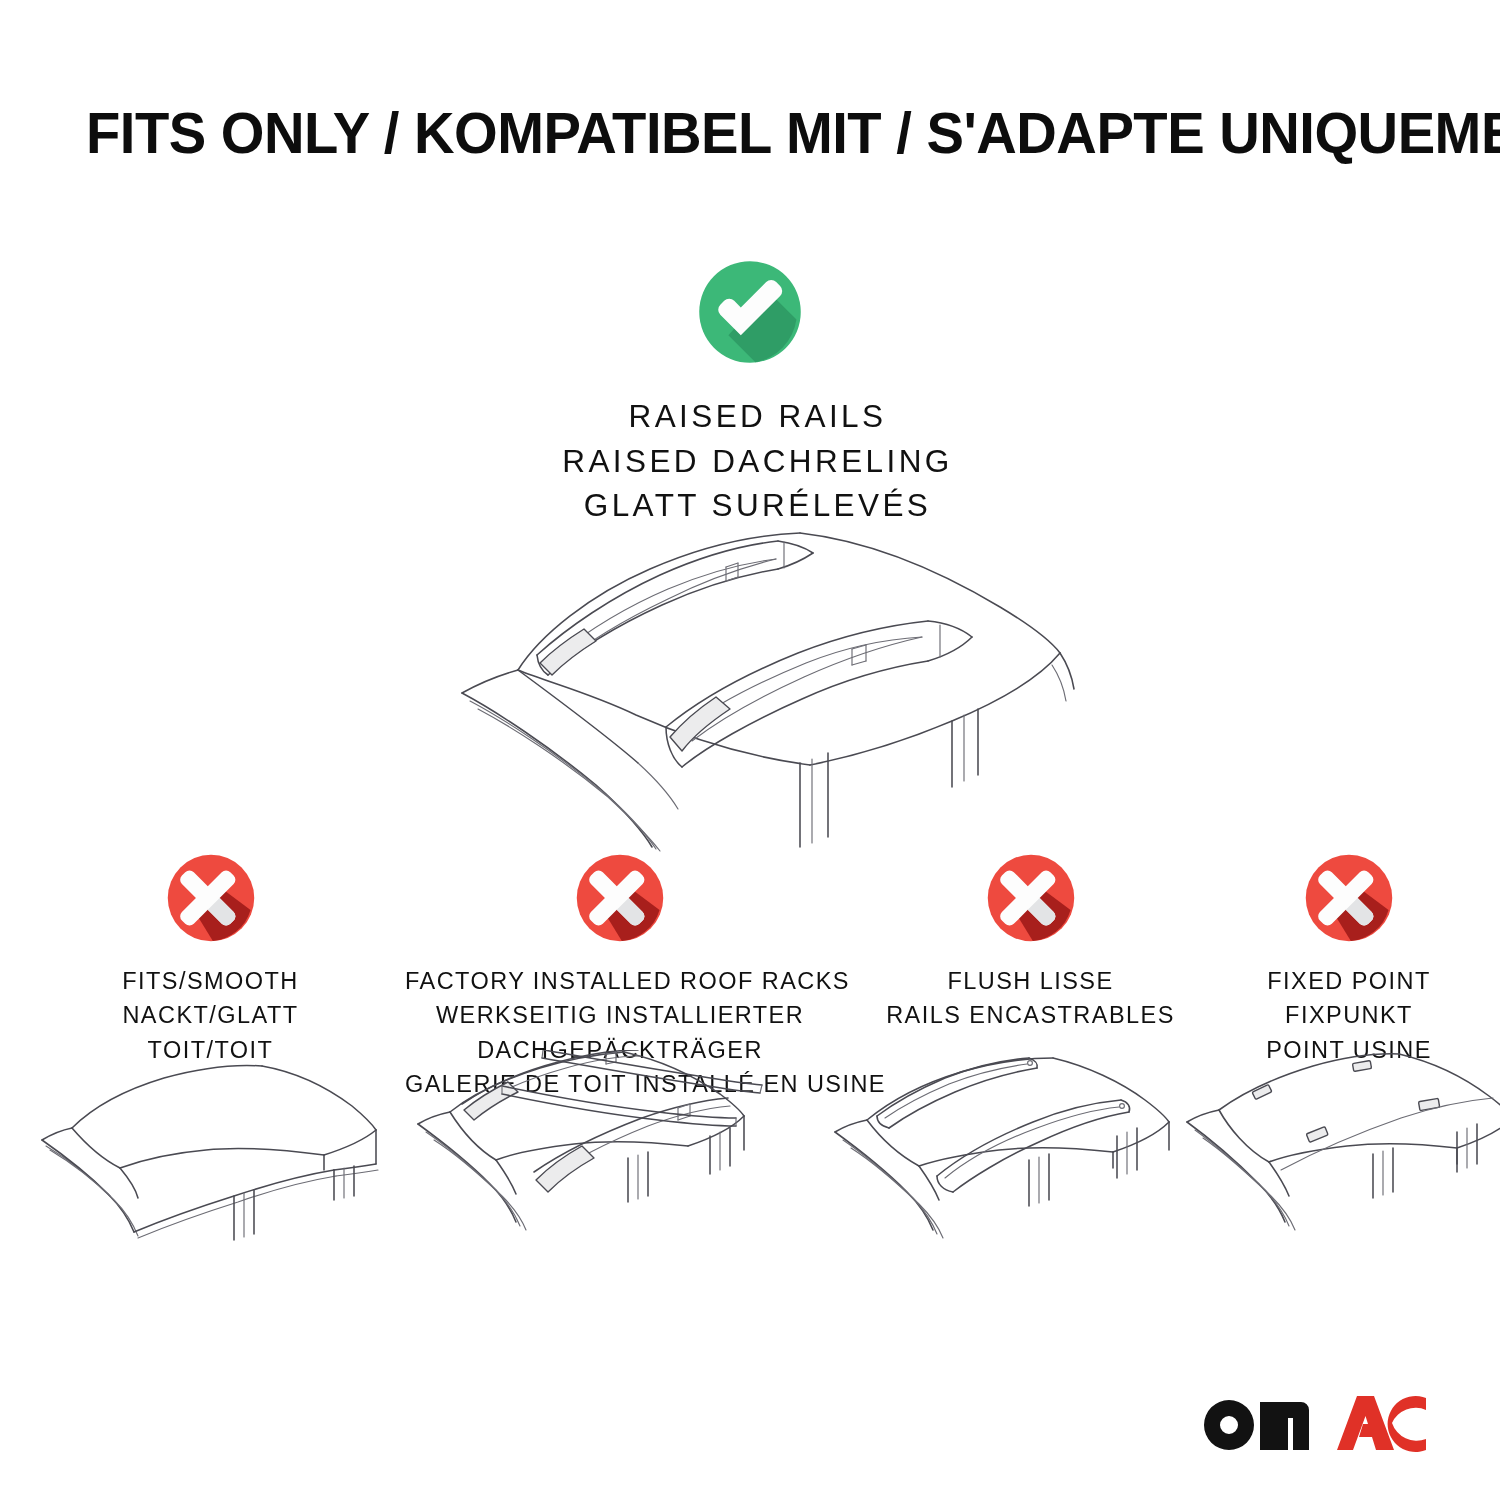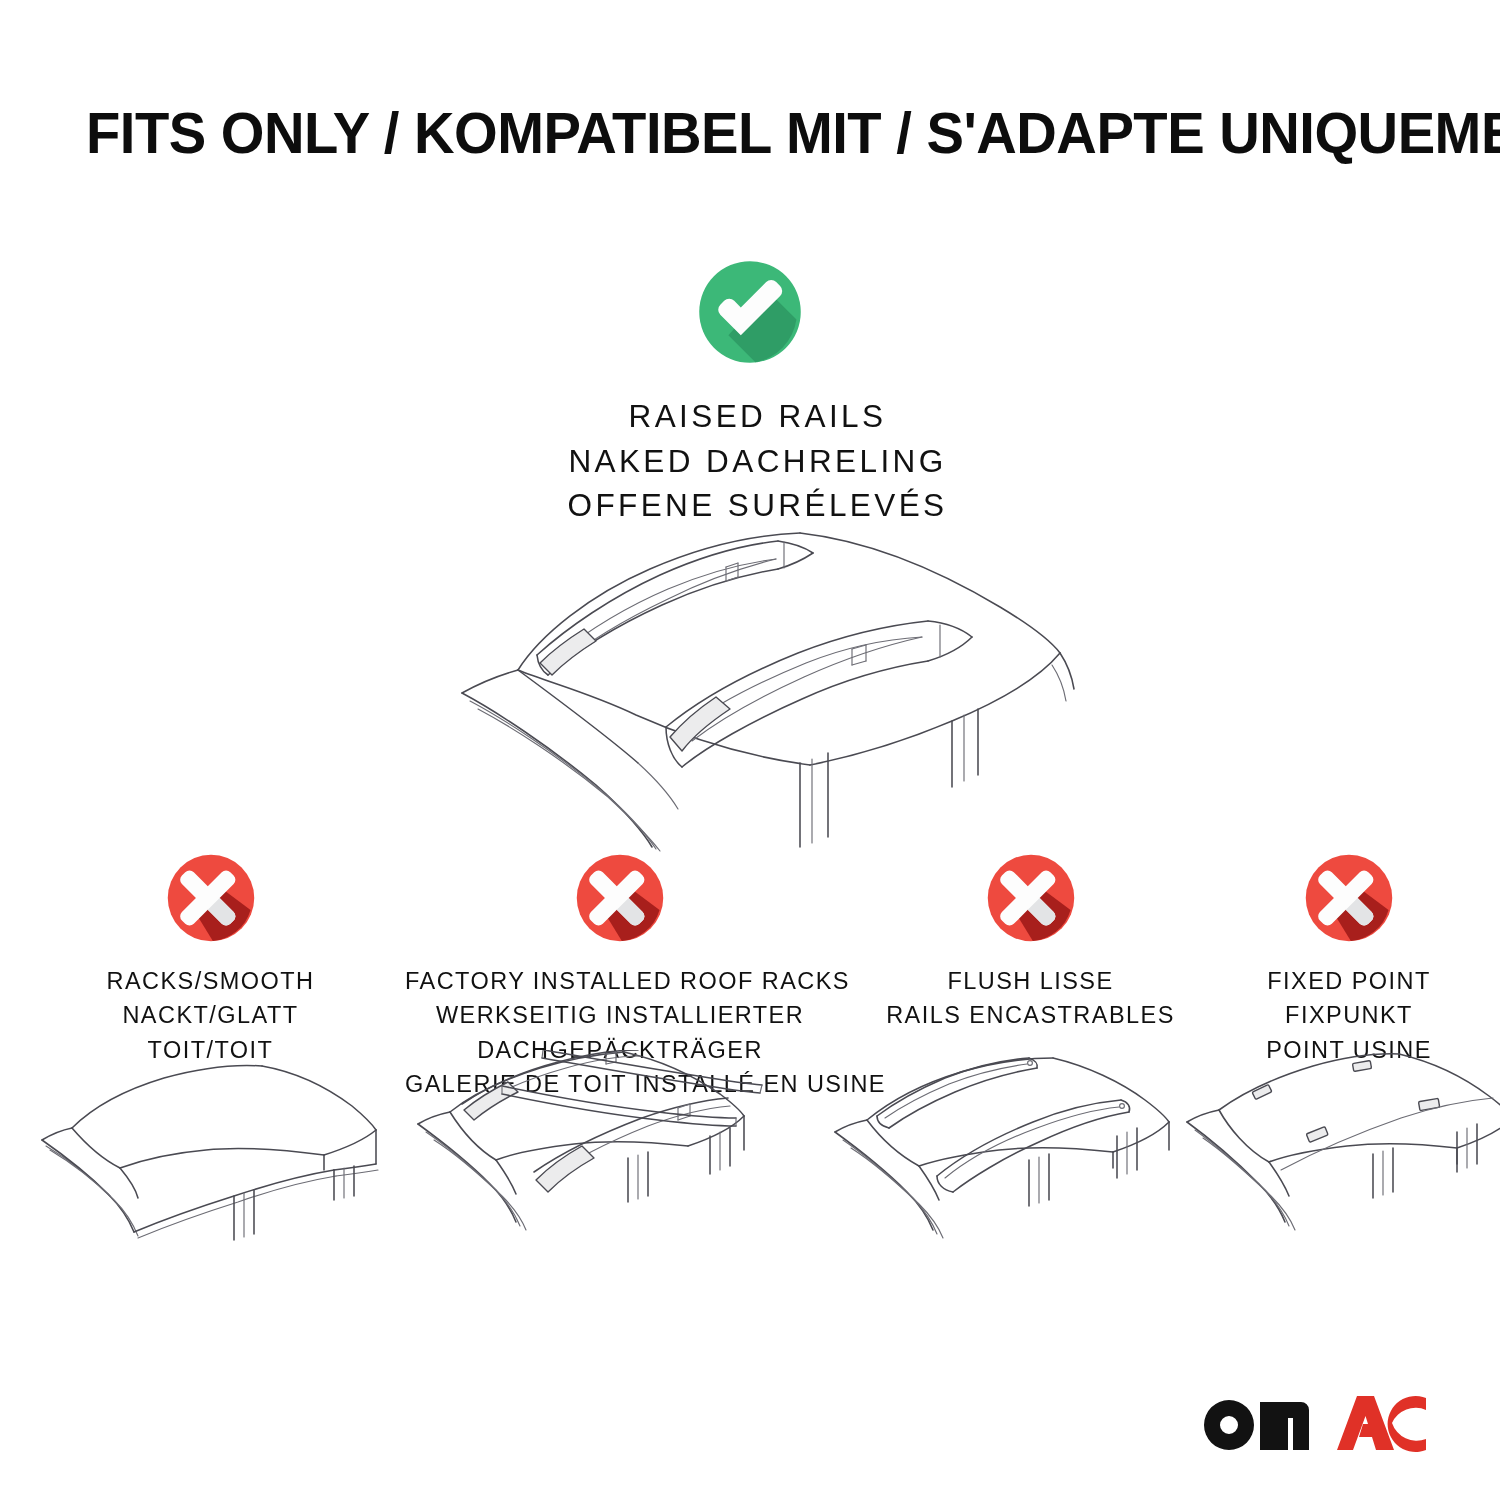--- a/index.html
+++ b/index.html
@@ -140,22 +140,22 @@
   <div class="icon-badge">
     <svg viewBox="0 0 100 100" xmlns="http://www.w3.org/2000/svg">
       <circle cx="50" cy="50" r="47" fill="#3cb878"></circle>
       <path d="M66.5 30.5 L93 57 A47 47 0 0 1 55 96.5 L30 71.5 Z" fill="#2f9d66"></path>
       <path d="M41.5 71.5 L22.5 52.5 a6.6 6.6 0 0 1 0-9.3 l3.6-3.6 a6.6 6.6 0 0 1 9.3 0 L41.5 45.8 L65 22.3 a6.6 6.6 0 0 1 9.3 0 l3.6 3.6 a6.6 6.6 0 0 1 0 9.3 Z" fill="#fdfdfd"></path>
     </svg>
   </div>
 
   <div class="approved-label">
     <div>RAISED RAILS</div>
-    <div>NAKED DACHRELING</div>
-    <div>OFFENE SURÉLEVÉS</div>
+    <div>RAISED DACHRELING</div>
+    <div>GLATT SURÉLEVÉS</div>
   </div>
 </div>
 
 <div class="hero-art">
   <svg viewBox="0 0 720 360" xmlns="http://www.w3.org/2000/svg">
     <g>
 
       <path class="line" d="M118 175 C140 140 190 100 250 74 C300 52 350 40 400 38"></path>
       <path class="line" d="M400 38 C470 46 540 76 600 112 C630 130 650 145 660 158"></path>
       <path class="line" d="M660 158 C640 182 600 206 552 226 C500 248 450 262 410 270"></path>
@@ -221,21 +221,21 @@
     <div class="col-head">
       <div class="icon-badge">
         <svg viewBox="0 0 100 100" xmlns="http://www.w3.org/2000/svg">
           <circle cx="50" cy="50" r="47" fill="#ee4a3f"></circle>
           <path d="M61 39 L93 63 A47 47 0 0 1 52 96.8 L32 64 Z" fill="#a81f1c"></path>
           <path d="M59.4 50 L74.6 34.8 a6.6 6.6 0 0 0 0-9.3 l-3.6-3.6 a6.6 6.6 0 0 0-9.3 0 L46.5 37.1 L31.3 21.9 a6.6 6.6 0 0 0-9.3 0 l-3.6 3.6 a6.6 6.6 0 0 0 0 9.3 L33.6 50 L18.4 65.2 a6.6 6.6 0 0 0 0 9.3 l3.6 3.6 a6.6 6.6 0 0 0 9.3 0 L46.5 62.9 L61.7 78.1 a6.6 6.6 0 0 0 9.3 0 l3.6-3.6 a6.6 6.6 0 0 0 0-9.3 Z" fill="#fdfdfd"></path>
           <path d="M46.5 62.9 L61.7 78.1 a6.6 6.6 0 0 0 9.3 0 l3.6-3.6 a6.6 6.6 0 0 0 0-9.3 L59.4 50 Z" fill="#e3e4e6"></path>
         </svg>
       </div>
       <div class="col-label">
-        <div>RACKS/SMOOTH</div>
+        <div>FITS/SMOOTH</div>
         <div>NACKT/GLATT</div>
         <div>TOIT/TOIT</div>
       </div>
     </div>
     <div class="col-art">
       <svg viewBox="0 0 350 235" xmlns="http://www.w3.org/2000/svg">
         <path class="line" d="M34 78 C54 58 86 40 126 28 C162 18 196 14 224 16"></path>
         <path class="line" d="M224 16 C258 22 290 38 314 56 C326 66 334 74 338 80"></path>
         <path class="line" d="M338 80 C326 90 308 98 286 105"></path>
         <path class="line" d="M286 105 C248 100 206 96 168 100 C134 103 104 110 82 118"></path>

